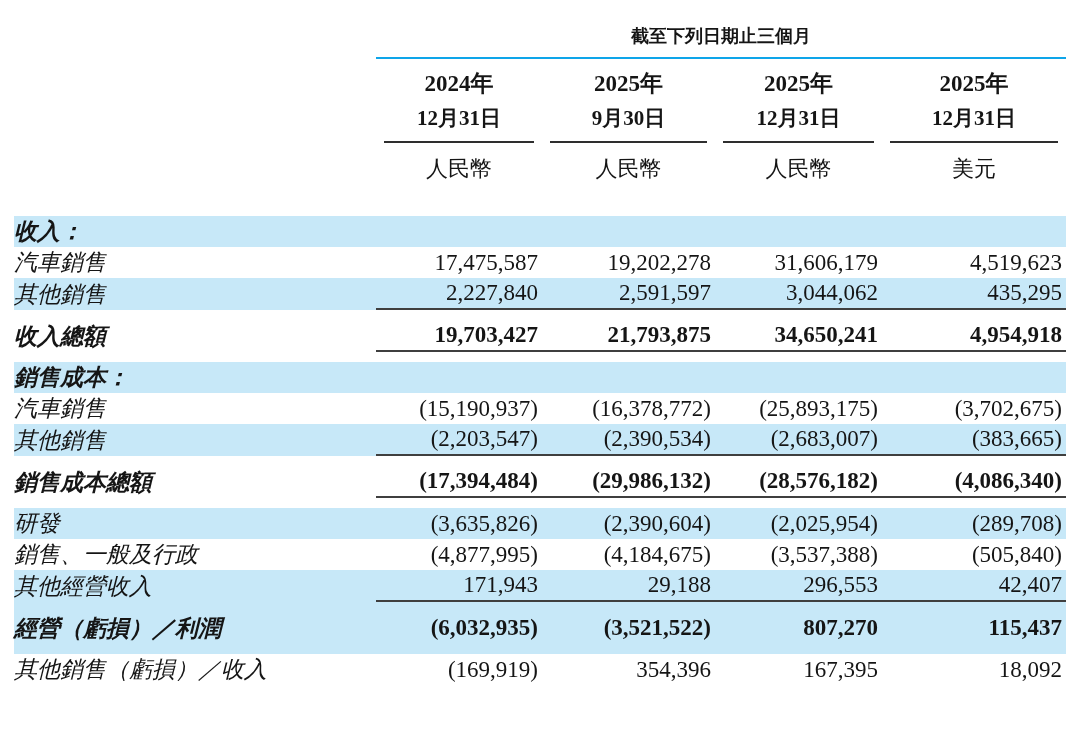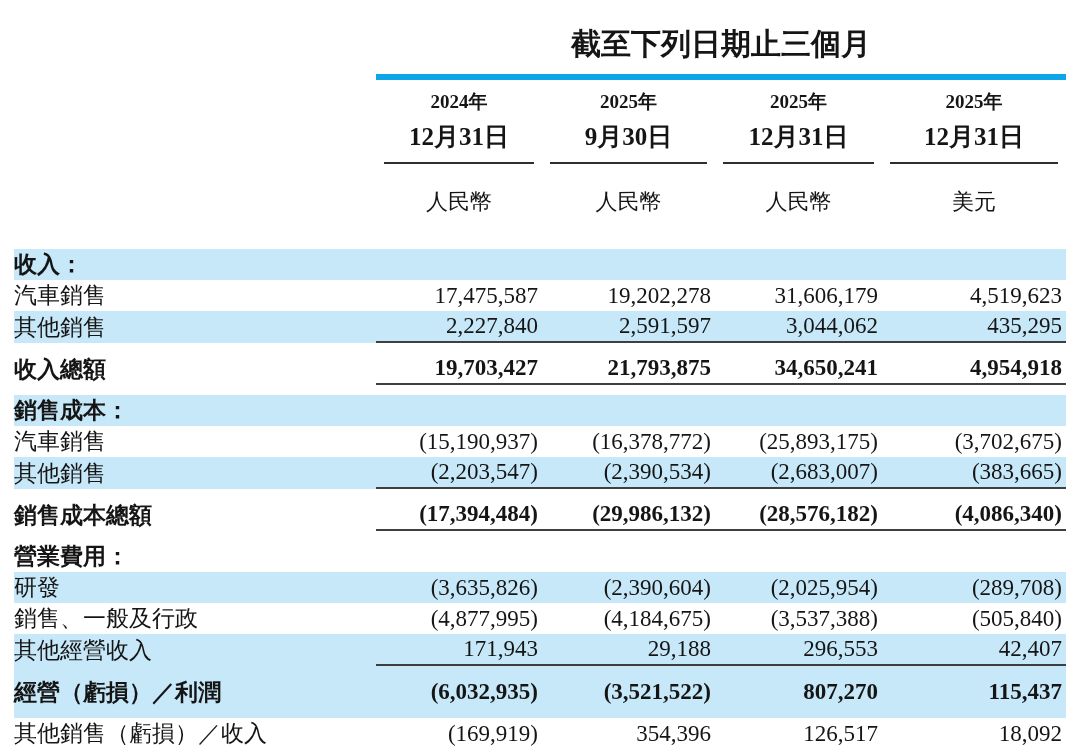--- a/index.html
+++ b/index.html
@@ -25,61 +25,62 @@
   col.c-label { width: 362px; }
   col.c1 { width: 166px; }
   col.c2 { width: 173px; }
   col.c3 { width: 167px; }
   col.c4 { width: 184px; }
 
   
   td.title-cell {
     text-align: center;
     font-weight: 700;
-    font-size: 30px;
+    font-size: 18px;
     padding: 0 0 9px 0;
-    border-bottom: 6px solid #0ea5e9;
+    border-bottom: 2px solid #0ea5e9;
     font-family: Liberation Mono, monospace;
   }
   td.colhead {
     vertical-align: top;
     text-align: center;
     padding: 0;
   }
   .colhead .yr {
     font-weight: 700;
-    font-size: 19px;
+    font-size: 23px;
     padding: 9px 0 2px 0;
   }
   .colhead .dt {
     font-weight: 700;
-    font-size: 25px;
+    font-size: 21px;
     padding: 3px 0 9px 0;
     margin: 0 8px;
     border-bottom: 2px solid #2e2e2e;
   }
   .colhead .cur {
     font-size: 22px;
-    padding: 23px 0 2px 0;
+    padding: 11px 0 2px 0;
   }
   tr.spacer { height: 30px; }
   tr.spacer td { padding: 0; }
 
   
   tr.data { height: 29px; }
   tr.data.total { height: 52px; }
   tr.data td {
     font-size: 23px;
     padding: 0;
     vertical-align: middle;
   }
   tr.blue { background: #c7e8f8; }
   td.lbl {
     text-align: left;
     padding-left: 2px;
+    font-style: italic;
   }
   td.num { text-align: right; }
   td.num .v {
     line-height: 27px;
     padding: 1px 4px 2px 0;
   }
   tr.sec td.lbl { font-weight: 700; }
   tr.total td { font-weight: 700; }
   tr.ub td.num .v { border-bottom: 2px solid #3f3f3f; }
 </style>
@@ -252,35 +253,20 @@
           </td>
       <td class="num">
             <div class="v">(28,576,182)</div>
           </td>
       <td class="num">
             <div class="v">(4,086,340)</div>
           </td>
     </tr>
 
 
-    <tr class="data sec">
-      <td class="lbl">營業費用：</td>
-      <td class="num">
-            <div class="v"></div>
-          </td>
-      <td class="num">
-            <div class="v"></div>
-          </td>
-      <td class="num">
-            <div class="v"></div>
-          </td>
-      <td class="num">
-            <div class="v"></div>
-          </td>
-    </tr>
 
     <tr class="data blue">
       <td class="lbl">研發</td>
       <td class="num">
             <div class="v">(3,635,826)</div>
           </td>
       <td class="num">
             <div class="v">(2,390,604)</div>
           </td>
       <td class="num">
@@ -342,21 +328,21 @@
 
     <tr class="data">
       <td class="lbl">其他銷售（虧損）／收入</td>
       <td class="num">
             <div class="v">(169,919)</div>
           </td>
       <td class="num">
             <div class="v">354,396</div>
           </td>
       <td class="num">
-            <div class="v">126,517</div>
+            <div class="v">167,395</div>
           </td>
       <td class="num">
             <div class="v">18,092</div>
           </td>
     </tr>
   </tbody>
     </table>
 </div>
 
 </body></html>

